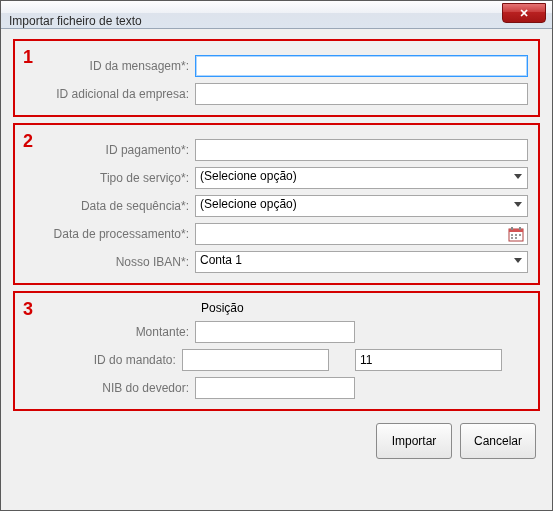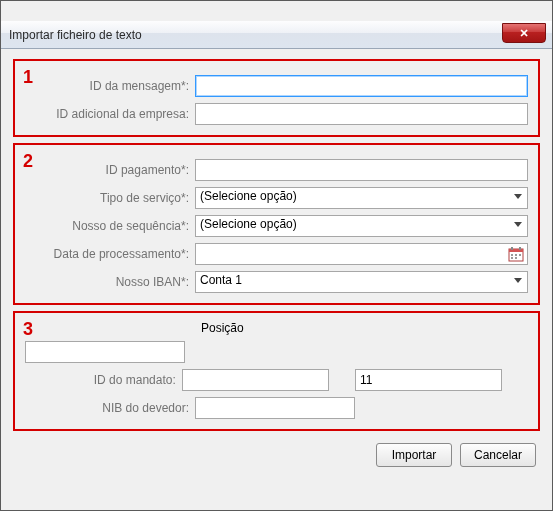--- a/index.html
+++ b/index.html
@@ -18,23 +18,22 @@
     border: 1px solid #5a5a5a;
     background: #f0f0f0;
     display: flex;
     flex-direction: column;
   }
   .titlebar {
     height: 28px;
     background: linear-gradient(to bottom, #fdfdfe 0%, #eef1f6 45%, #dde3ec 46%, #dde5ef 100%);
     border-bottom: 1px solid #9aa7b7;
     display: flex;
-    align-items: center;
+    align-items: flex-end;
     position: relative;
-    margin-top: 20px;
   }
   .titlebar .title {
     padding-left: 8px;
     color: #2b2b2b;
     font-size: 12px;
   }
   .titlebar .close {
     position: absolute;
     right: 6px;
     top: 2px;
@@ -155,21 +154,21 @@
   .row3 .cell { width: 160px; margin-right: 26px; }
   .row3 input[type=text] { width: 100%; }
   .footer {
     display: flex;
     justify-content: flex-end;
     gap: 8px;
     padding: 6px 4px 2px 0;
   }
   button.btn {
     min-width: 76px;
-    height: 24px;
+    height: 36px;
     background: linear-gradient(to bottom, #fdfdfd, #e6e6e6);
     border: 1px solid #8a8a8a;
     border-radius: 3px;
     font-family: inherit;
     font-size: 12px;
     cursor: pointer;
     padding: 0 12px;
   }
 </style>
 </head>
@@ -218,21 +217,21 @@
         <div class="lbl">Tipo de serviço*:</div>
         <div class="fld">
           <div class="select">
             <span>(Selecione opção)</span>
             <span class="caret"></span>
           </div>
         </div>
       </div>
 
       <div class="row">
-        <div class="lbl">Nosso de sequência*:</div>
+        <div class="lbl">Data de sequência*:</div>
         <div class="fld">
           <div class="select">
             <span>(Selecione opção)</span>
             <span class="caret"></span>
           </div>
         </div>
       </div>
 
       <div class="row">
         <div class="lbl">Data de processamento*:</div>
@@ -269,20 +268,21 @@
 
     <div class="group">
       <div class="num">3</div>
 
       <div class="cols-head">
         <div class="c1">Posição</div>
       </div>
 
 
       <div class="row3">
+        <div class="lbl">Montante:</div>
         <div class="cell"><input type="text" value="" style=""></div>
       </div>
 
       <div class="row3">
         <div class="lbl">ID do mandato:</div>
         <div class="cell"><input type="text" value="" style=""></div>
         <div class="cell"><input type="text" value="11" style=""></div>
       </div>
 
       <div class="row3">

